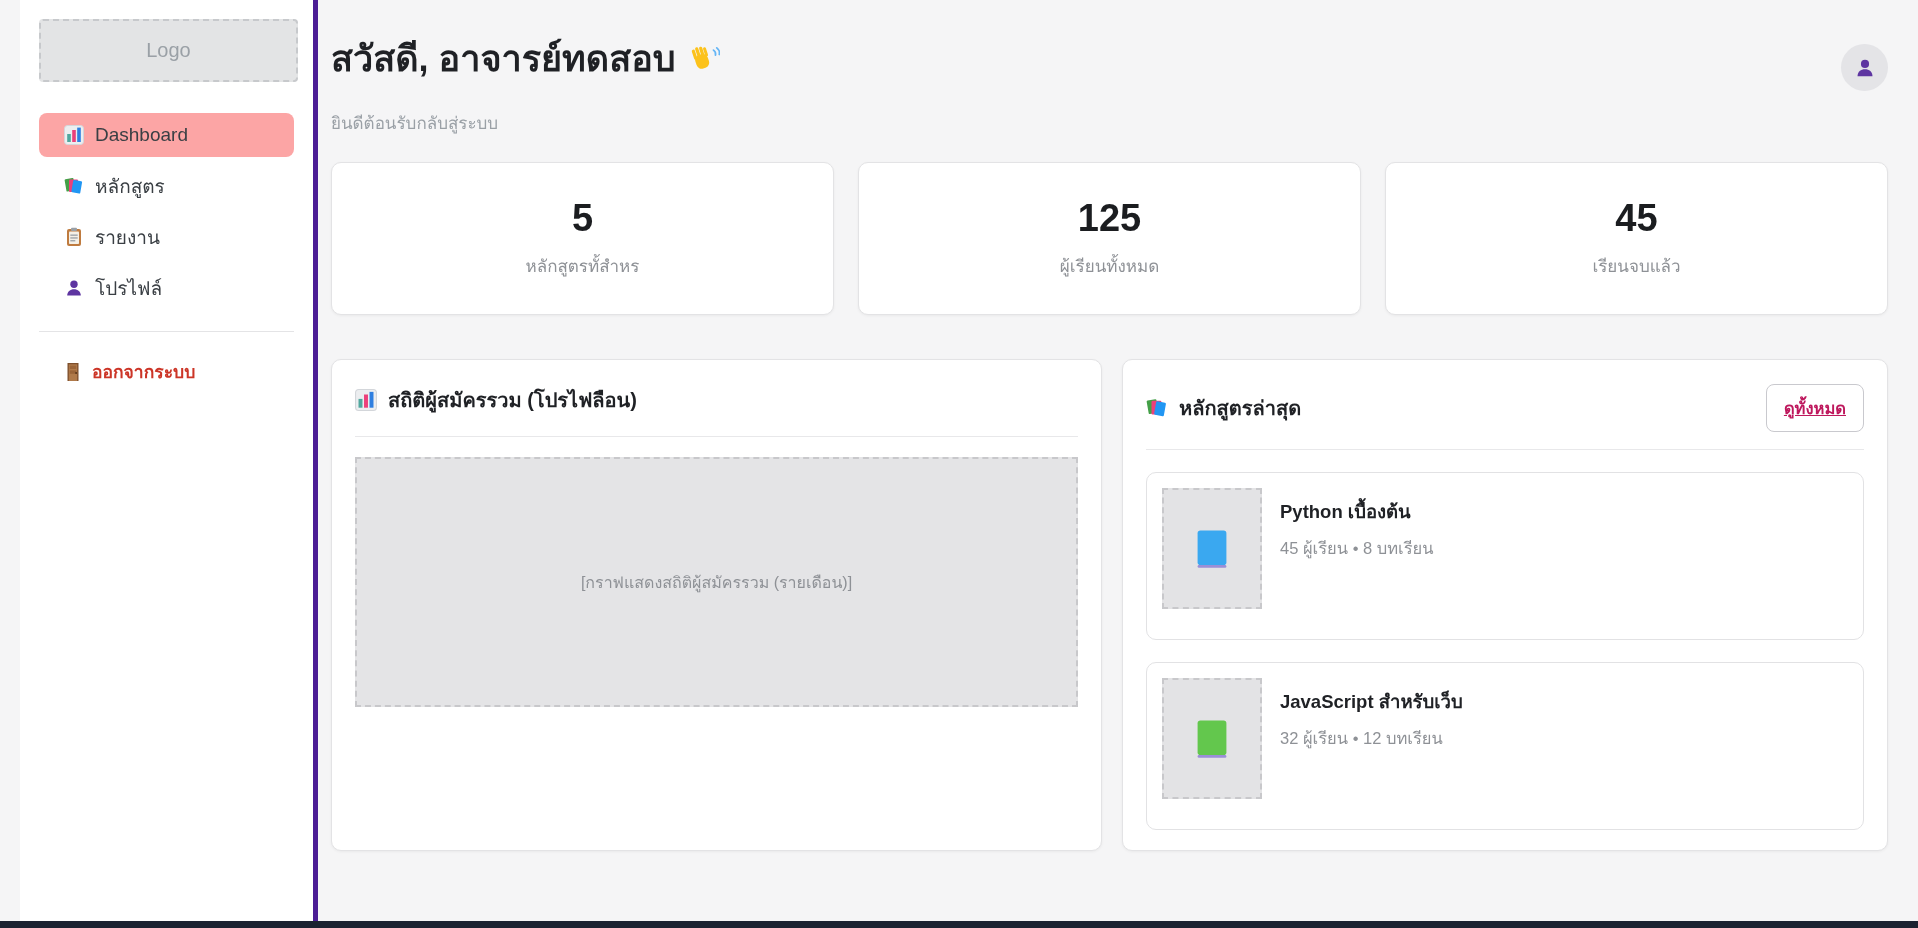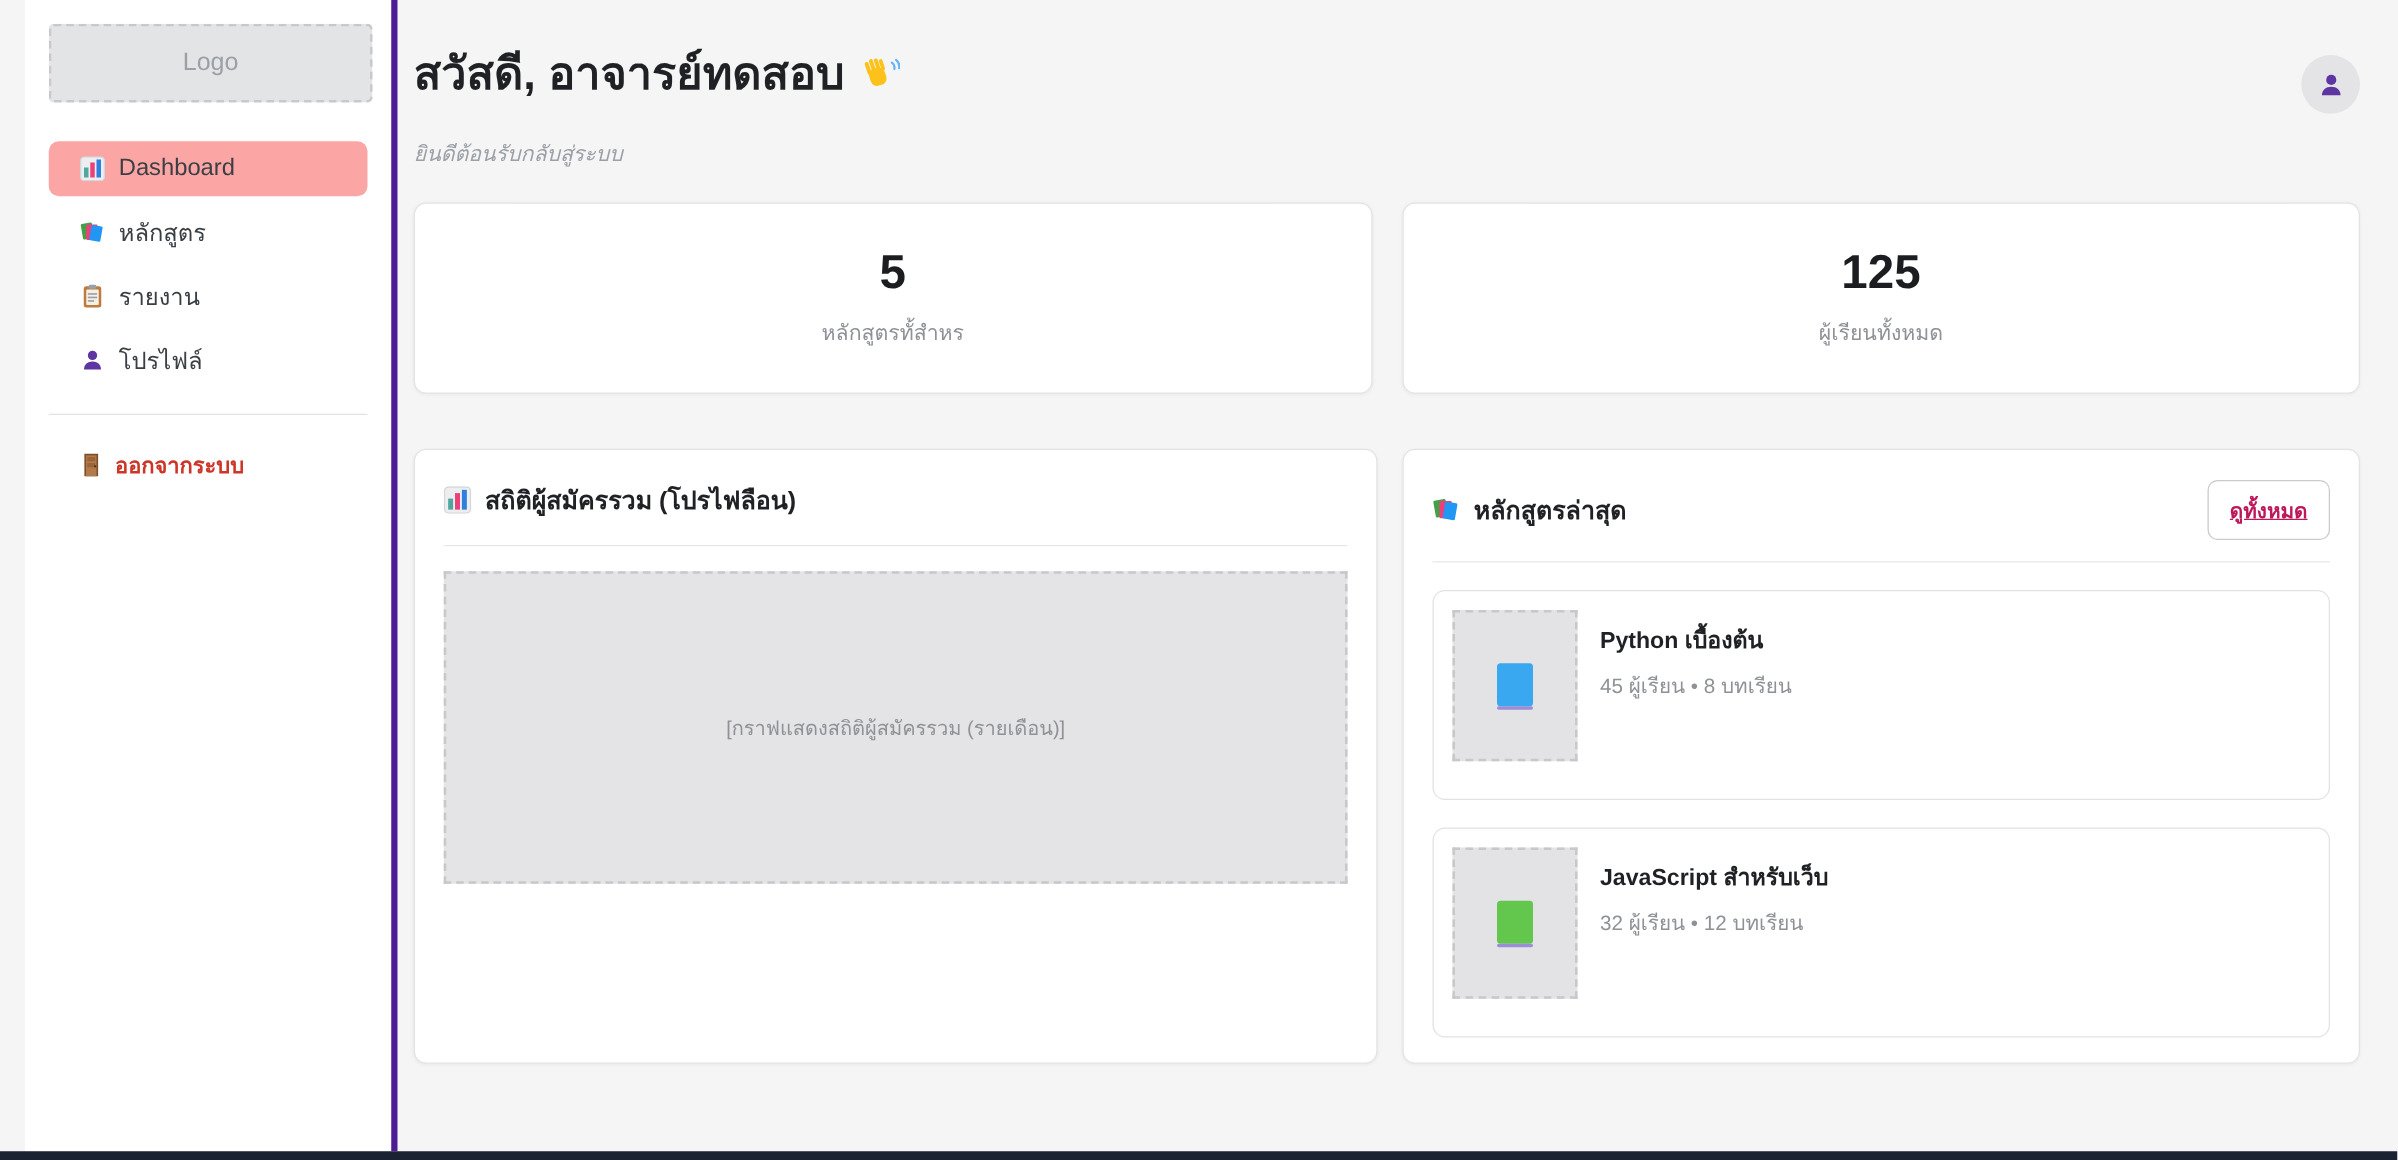--- a/index.html
+++ b/index.html
@@ -39,21 +39,21 @@
     margin:26px 0 0 25px; font-size:17.5px; font-weight:700;
     color:#cc3527; text-decoration-color:#cc3527; cursor:pointer;
   }
   .logout .ic { width:18px; height:20px; }
 
   
   .main { margin-left:299px; padding:30px 30px 0 32px; }
   .topbar { display:flex; justify-content:space-between; align-items:flex-start; }
   .greeting { font-size:36px; font-weight:700; color:#1f2125; display:flex; align-items:center; gap:12px; }
   .greeting .wave { width:32px; height:30px; }
-  .subtitle { margin-top:22px; font-size:17px; color:#9aa0a6;font-style:italic; }
+  .subtitle { margin-top:22px; font-size:17px; color:#9aa0a6; }
   .avatar {
     width:47px; height:47px; border-radius:50%; background:#e4e4e7;
     display:flex; align-items:center; justify-content:center; margin-top:14px; cursor:pointer;
   }
   .avatar svg { width:22px; height:22px; }
 
   
   .stats { display:flex; gap:24px; margin-top:26px; }
   .stat-card {
     flex:1; height:153px; background:#fff;
@@ -199,20 +199,24 @@
 
     <section class="stats">
       <div class="stat-card">
         <div class="stat-value">5</div>
         <div class="stat-label">หลักสูตรทั้สำหร</div>
       </div>
       <div class="stat-card">
         <div class="stat-value">125</div>
         <div class="stat-label">ผู้เรียนทั้งหมด</div>
       </div>
+      <div class="stat-card">
+        <div class="stat-value">45</div>
+        <div class="stat-label">เรียนจบแล้ว</div>
+      </div>
     </section>
 
     <section class="panels">
 
       <div class="panel panel-chart">
         <div class="panel-hd">
           <div class="panel-title">
             <svg class="ic" viewBox="0 0 20 20">
               <rect x="0.5" y="0.5" width="19" height="19" rx="3" fill="#eceef0" stroke="#d3d6da"></rect>
               <rect x="3.2" y="9" width="3.6" height="8" fill="#4fa79e"></rect>

